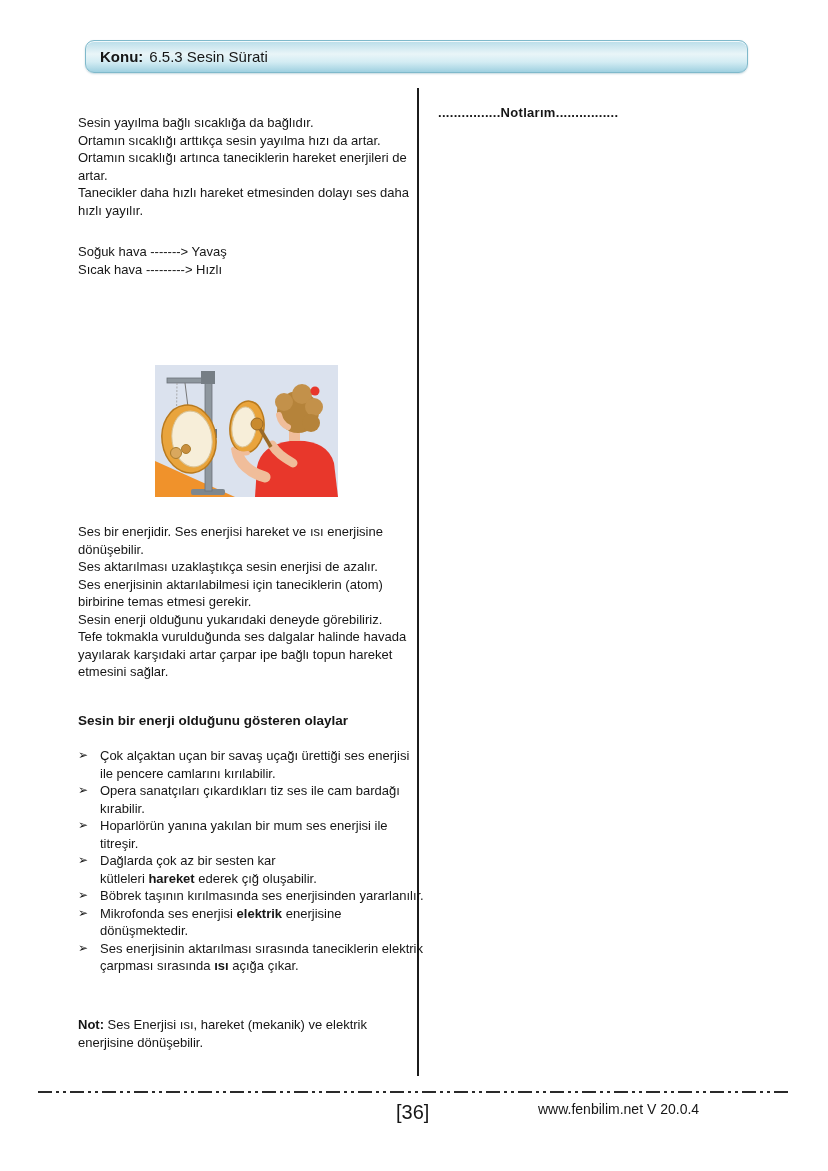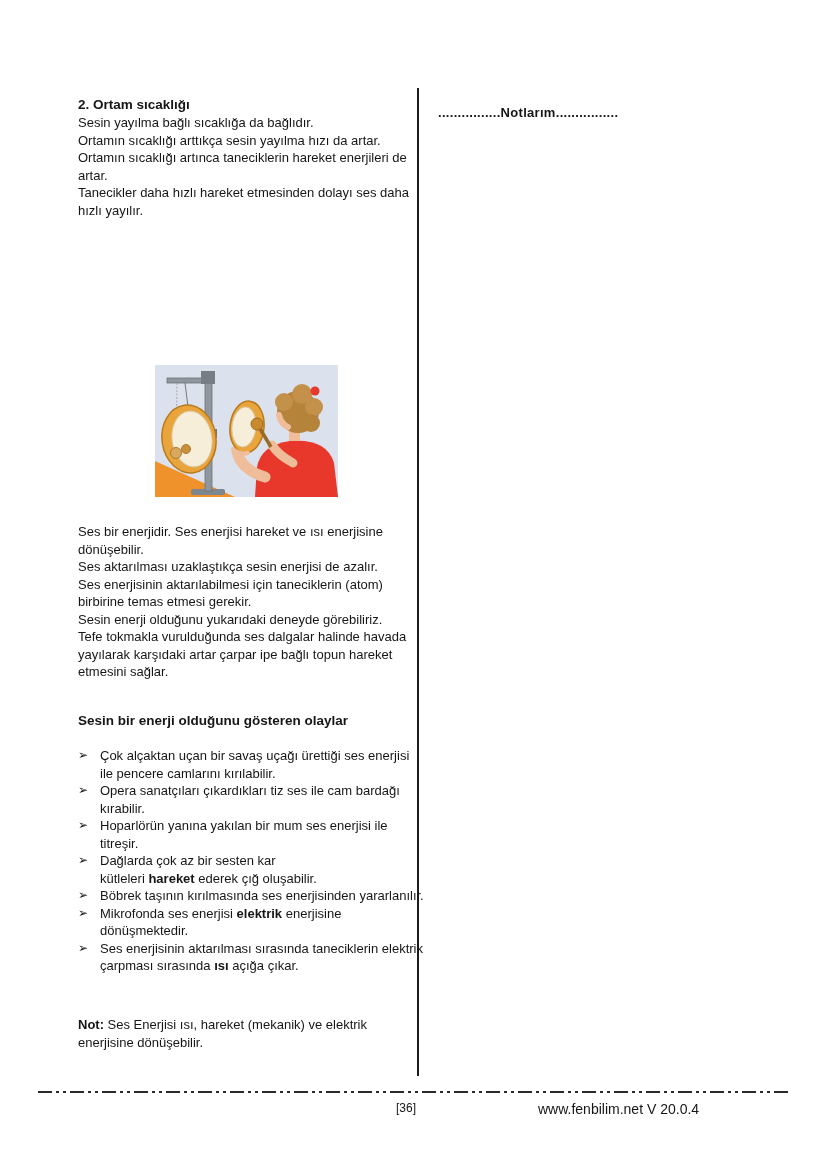--- a/index.html
+++ b/index.html
@@ -52,43 +52,50 @@
   .bullet .btext{flex:1;min-width:0;white-space:pre-wrap;}
 
   
   .sep{
     position:absolute;left:38px;top:1091px;width:752px;height:2px;
     background:repeating-linear-gradient(90deg,
       #2a2a2a 0 14px, transparent 14px 18px,
       #2a2a2a 18px 21px, transparent 21px 25px,
       #2a2a2a 25px 28px, transparent 28px 32px);
   }
-  .footer-page{position:absolute;left:396px;top:1101px;font-size:12px;}
+  .footer-page{position:absolute;left:396px;top:1101px;font-size:20px;}
   .footer-site{position:absolute;left:538px;top:1101px;font-size:14px;}
   .footer-site .ver{margin-left:0;}
 </style>
 </head>
 <body>
 
 <div class="page">
 
+  <div class="header-box">
+    <span class="lbl">Konu:</span>
+    <span>6.5.3 Sesin Sürati</span>
+  </div>
 
   <div class="divider"></div>
 
   <div class="notes-title">................Notlarım................</div>
 
-  <div class="block h" style="top:96px">2. Ortam sıcaklığı</div>
 
   <div class="block" style="top:114px">
       <div>Sesin yayılma bağlı sıcaklığa da bağlıdır.</div>
       <div>Ortamın sıcaklığı arttıkça sesin yayılma hızı da artar.</div>
       <div>Ortamın sıcaklığı artınca taneciklerin hareket enerjileri de artar.</div>
       <div>Tanecikler daha hızlı hareket etmesinden dolayı ses daha hızlı yayılır.</div>
     </div>
 
+  <div class="block" style="top:243px">
+      <div>Soğuk hava -------&gt; Yavaş</div>
+      <div>Sıcak hava ---------&gt; Hızlı</div>
+    </div>
 
 
   <svg class="illustration" viewBox="0 0 183 132" aria-hidden="true">
     <rect width="183" height="132" fill="#dbe2ee"></rect>
     <polygon points="0,96 80,132 0,132" fill="#f0922b"></polygon>
 
     <g>
       <rect x="36" y="124" width="34" height="6" rx="2" fill="#7e878e"></rect>
       <rect x="50" y="10" width="7" height="116" fill="#8e979e" stroke="#6b7278" stroke-width="0.8"></rect>
       <rect x="12" y="13" width="45" height="5" fill="#8e979e" stroke="#6b7278" stroke-width="0.8"></rect>

